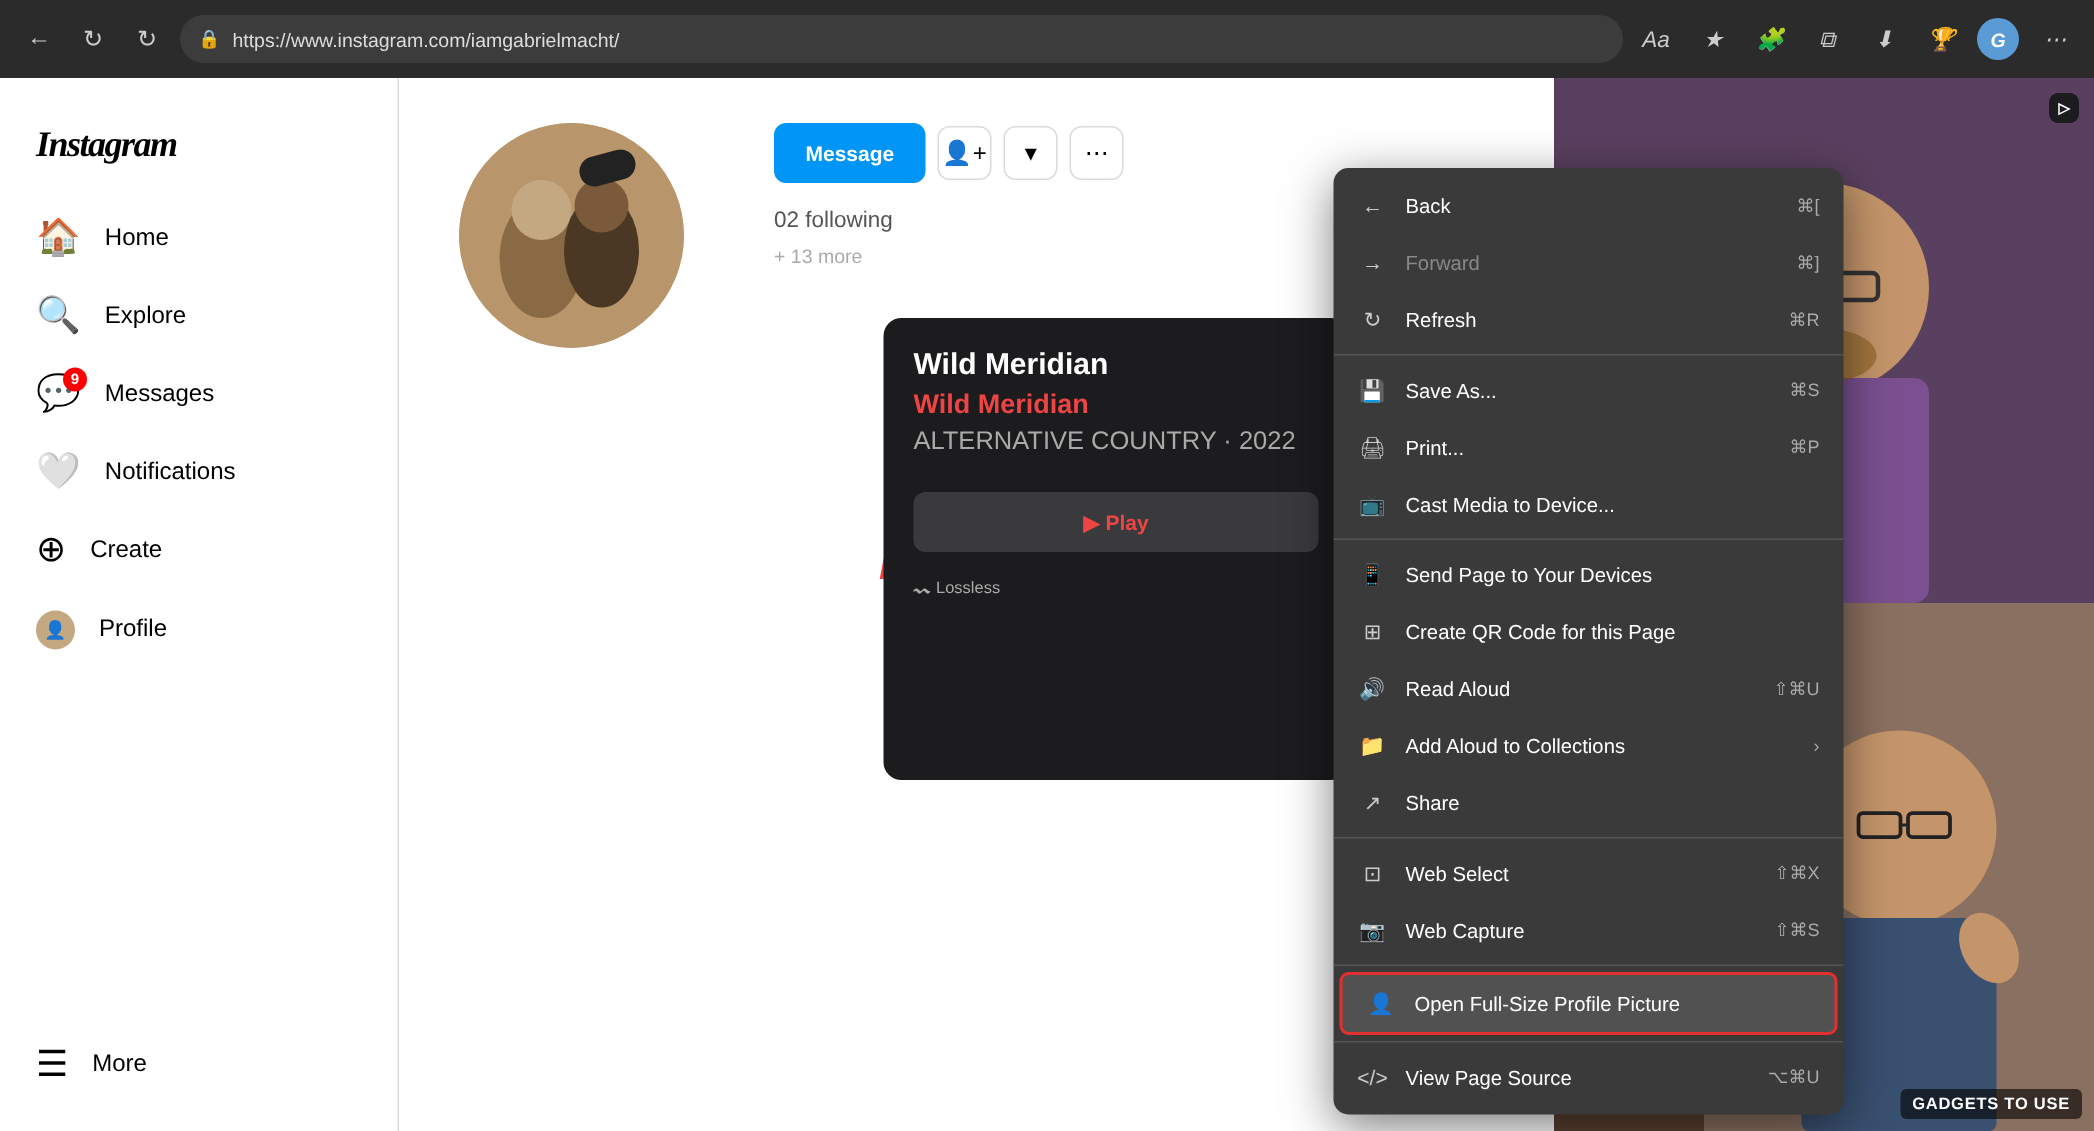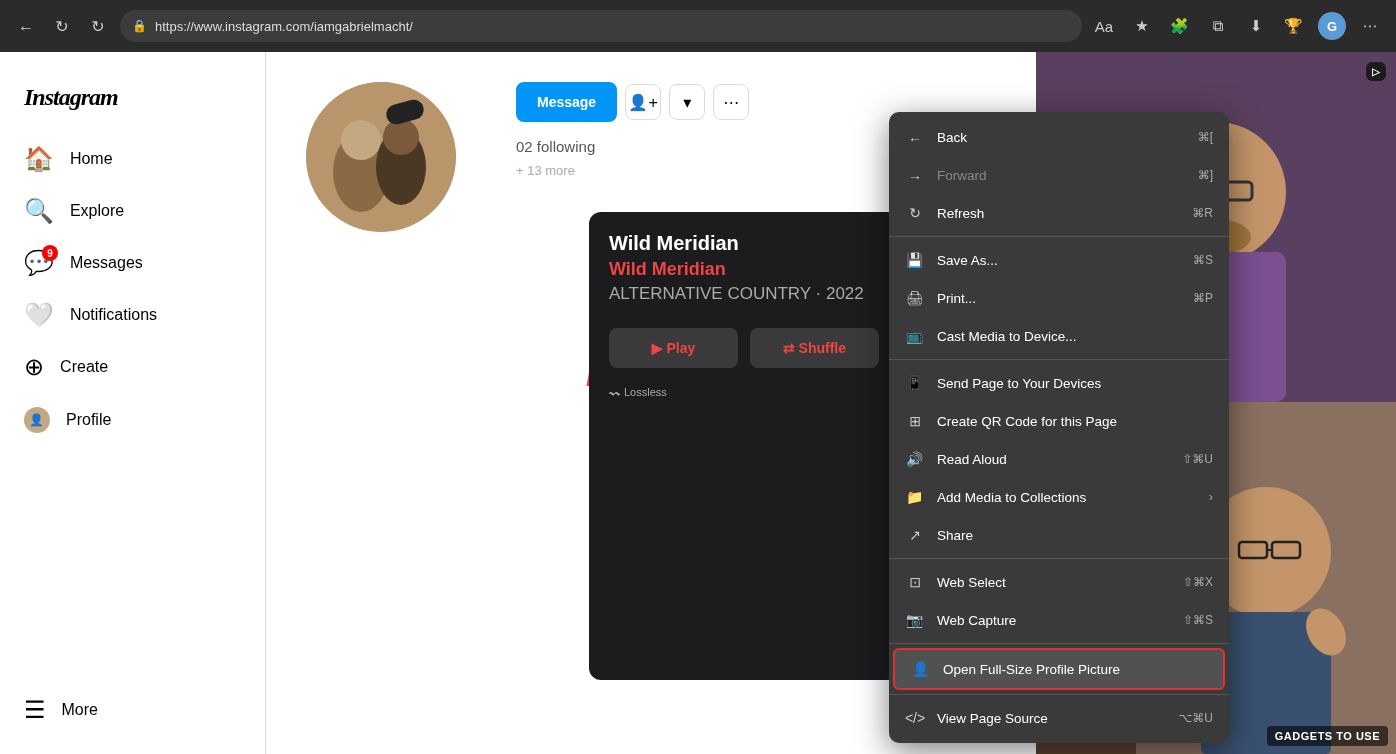--- a/index.html
+++ b/index.html
@@ -32,21 +32,21 @@
       border-radius: 16px;
       display: flex;
       align-items: center;
       padding: 0 12px;
       gap: 8px;
       color: #ddd;
       font-size: 13px;
     }
     .browser-address-bar .lock-icon { color: #aaa; font-size: 12px; }
     .browser-right-icons {
-      display: flex; align-items: center; gap: 10px;
+      display: flex; align-items: center; gap: 10px; font-style: italic;
     }
     .browser-icon-btn {
       width: 28px; height: 28px;
       color: #ccc;
       font-size: 15px;
       display: flex; align-items: center; justify-content: center;
       cursor: pointer;
       border-radius: 4px;
     }
     .profile-icon-circle {
@@ -358,27 +358,26 @@
             <span>02 following</span>
           </div>
           <div style="font-size:13px;color:#aaa;">
             <span>+ 13 more</span>
           </div>
         </div>
       </div>
 
       <div class="right-click-annotation">Right-click anywhere</div>
 
-      <div style="position:absolute;left:323px;top:160px;width:310px;height:468px;background:#1c1c1e;border-radius:12px;overflow:hidden;padding:20px;">
+      <div style="position:absolute;left:323px;top:160px;width:310px;height:308px;background:#1c1c1e;border-radius:12px;overflow:hidden;padding:20px;">
         <div style="color:white;font-size:20px;font-weight:bold;margin-bottom:4px;">Wild Meridian</div>
         <div style="color:#e44;font-size:18px;font-weight:600;margin-bottom:4px;">Wild Meridian</div>
         <div style="color:#aaa;font-size:17px;margin-bottom:24px;">ALTERNATIVE COUNTRY · 2022</div>
         <div style="display:flex;gap:12px;margin-bottom:16px;">
           <button style="flex:1;background:#3a3a3c;color:#e44;border:none;border-radius:8px;padding:12px;font-size:14px;font-weight:600;cursor:pointer;">▶ Play</button>
-          <button style="flex:1;background:#3a3a3c;color:#e44;border:none;border-radius:8px;padding:12px;font-size:14px;font-weight:600;cursor:pointer;">⇄ Shuffle</button>
         </div>
         <div style="color:#aaa;font-size:11px;display:flex;align-items:center;gap:4px;">
           <span>〰</span>
           <span>Lossless</span>
         </div>
       </div>
     </div>
 
     <div class="right-content">
       <div class="right-image-top">
@@ -493,21 +492,21 @@
           <span class="ctx-icon">🔊</span>
           <span>Read Aloud</span>
         </div>
         <span class="ctx-shortcut">⇧⌘U</span>
       </div>
 
 
       <div class="ctx-item">
         <div class="ctx-item-left">
           <span class="ctx-icon">📁</span>
-          <span>Add Media to Collections</span>
+          <span>Add Aloud to Collections</span>
         </div>
         <span class="ctx-arrow">›</span>
       </div>
 
       <div class="ctx-item">
         <div class="ctx-item-left">
           <span class="ctx-icon">↗</span>
           <span>Share</span>
         </div>
       </div>

